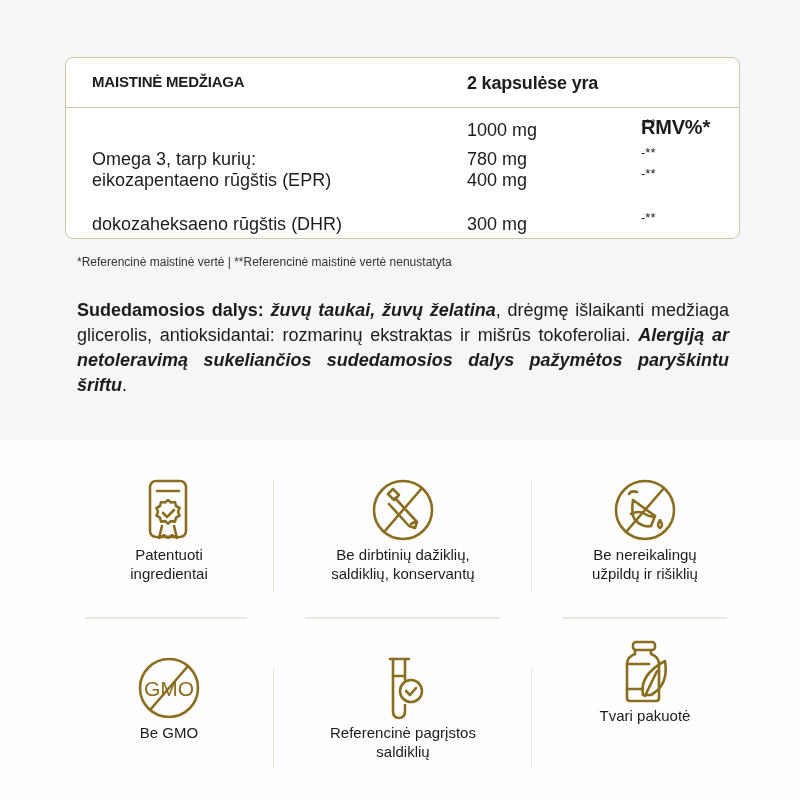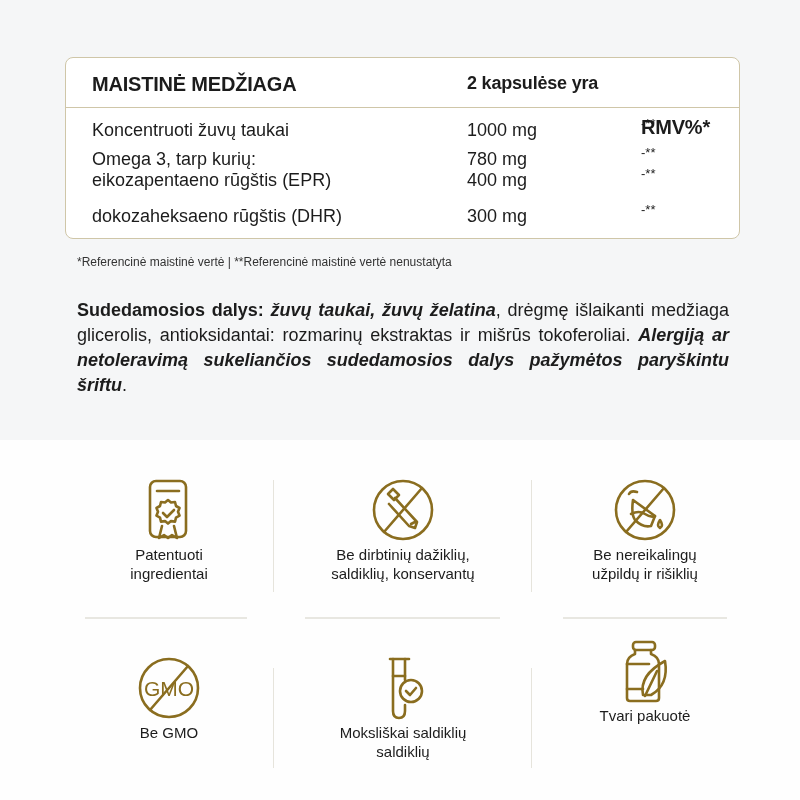--- a/index.html
+++ b/index.html
@@ -9,21 +9,21 @@
   .top { position: absolute; left: 0; top: 0; width: 800px; height: 440px; background: #f5f6f7; }
 
   .table {
     position: absolute; left: 65px; top: 57px; width: 675px; height: 182px;
     background: #ffffff; border: 1px solid #cfc6a8; border-radius: 8px;
   }
   .thead {
     position: absolute; left: 0; top: 0; width: 100%; height: 50px;
     border-bottom: 1px solid #cfc6a8;
   }
-  .th { position: absolute; top: 15px; font-weight: bold; font-size: 20px; letter-spacing: -0.2px; }
+  .th { position: absolute; top: 15px; font-weight: bold; font-size: 15px; letter-spacing: -0.2px; }
   .th.c1 { left: 26px; }
   .th.c2 { left: 401px; font-size: 18px; }
   .th.c3 { left: 575px; font-size: 20px; margin-top: 43px; }
 
   .row { position: absolute; left: 0; width: 100%; height: 28px; font-size: 18px; }
   .row .name { position: absolute; left: 26px; top: 0; }
   .row .amt { position: absolute; left: 401px; top: 0; }
   .row .rmv { position: absolute; left: 575px; top: -4px; font-size: 13px; }
 
   .footnote { position: absolute; left: 77px; top: 255px; font-size: 12px; color: #333; }
@@ -47,35 +47,34 @@
 
 <div class="top"></div>
 
 <div class="table">
   <div class="thead">
     <span class="th c1">MAISTINĖ MEDŽIAGA</span>
     <span class="th c2">2 kapsulėse yra</span>
     <span class="th c3">RMV%*</span>
   </div>
   <div class="row" style="top:62px">
-    <span class="name">Koncentruoti žuvų taukai</span>
     <span class="amt">1000 mg</span>
     <span class="rmv">-**</span>
   </div>
   <div class="row" style="top:91px">
     <span class="name">Omega 3, tarp kurių:</span>
     <span class="amt">780 mg</span>
     <span class="rmv">-**</span>
   </div>
   <div class="row" style="top:112px">
     <span class="name">eikozapentaeno rūgštis (EPR)</span>
     <span class="amt">400 mg</span>
     <span class="rmv">-**</span>
   </div>
-  <div class="row" style="top:148px">
+  <div class="row" style="top:156px">
     <span class="name">dokozaheksaeno rūgštis (DHR)</span>
     <span class="amt">300 mg</span>
     <span class="rmv">-**</span>
   </div>
 </div>
 
 <div class="footnote">*Referencinė maistinė vertė | **Referencinė maistinė vertė nenustatyta</div>
 
 <p class="ingredients"><b>Sudedamosios dalys:</b> <span class="bi">žuvų taukai, žuvų želatina</span><span>, drėgmę išlaikanti medžiaga glicerolis, antioksidantai: rozmarinų ekstraktas ir mišrūs tokoferoliai. </span><span class="bi">Alergiją ar netoleravimą sukeliančios sudedamosios dalys pažymėtos paryškintu šriftu</span><span>.</span></p>
 
@@ -132,21 +131,21 @@
 
 <div class="feature" style="left:303px; top:656px;">
   <svg class="icon" viewBox="0 0 64 64" fill="none" stroke="#8a6d1f" stroke-width="2.6" stroke-linecap="round" stroke-linejoin="round">
     <line x1="19" y1="3" x2="38" y2="3"></line>
     <path d="M22 3 v52 q0 7 6 7 q6 0 6 -7 v-6"></path>
     <line x1="34" y1="3" x2="34" y2="24"></line>
     <line x1="22" y1="20" x2="34" y2="20"></line>
     <circle cx="40" cy="35" r="11"></circle>
     <path d="M35 35 l4 4 6 -7"></path>
   </svg>
-  <div class="label"><span>Moksliškai saldiklių</span><br><span>saldiklių</span></div>
+  <div class="label"><span>Referencinė pagrįstos</span><br><span>saldiklių</span></div>
 </div>
 
 <div class="feature" style="left:545px; top:639px;">
   <svg class="icon" viewBox="0 0 64 64" fill="none" stroke="#8a6d1f" stroke-width="2.6" stroke-linecap="round" stroke-linejoin="round">
     <rect x="20" y="3" width="22" height="8" rx="3"></rect>
     <path d="M22 11 v4 q-8 3 -8 10 v34 q0 3 3 3 h26 q3 0 3 -3 v-34 q0 -7 -8 -10 v-4"></path>
     <line x1="14" y1="25" x2="36" y2="25"></line>
     <line x1="14" y1="50" x2="30" y2="50"></line>
     <path d="M30 56 q-4 -20 22 -34 q4 24 -14 34 z"></path>
     <line x1="32" y1="57" x2="44" y2="32"></line>

